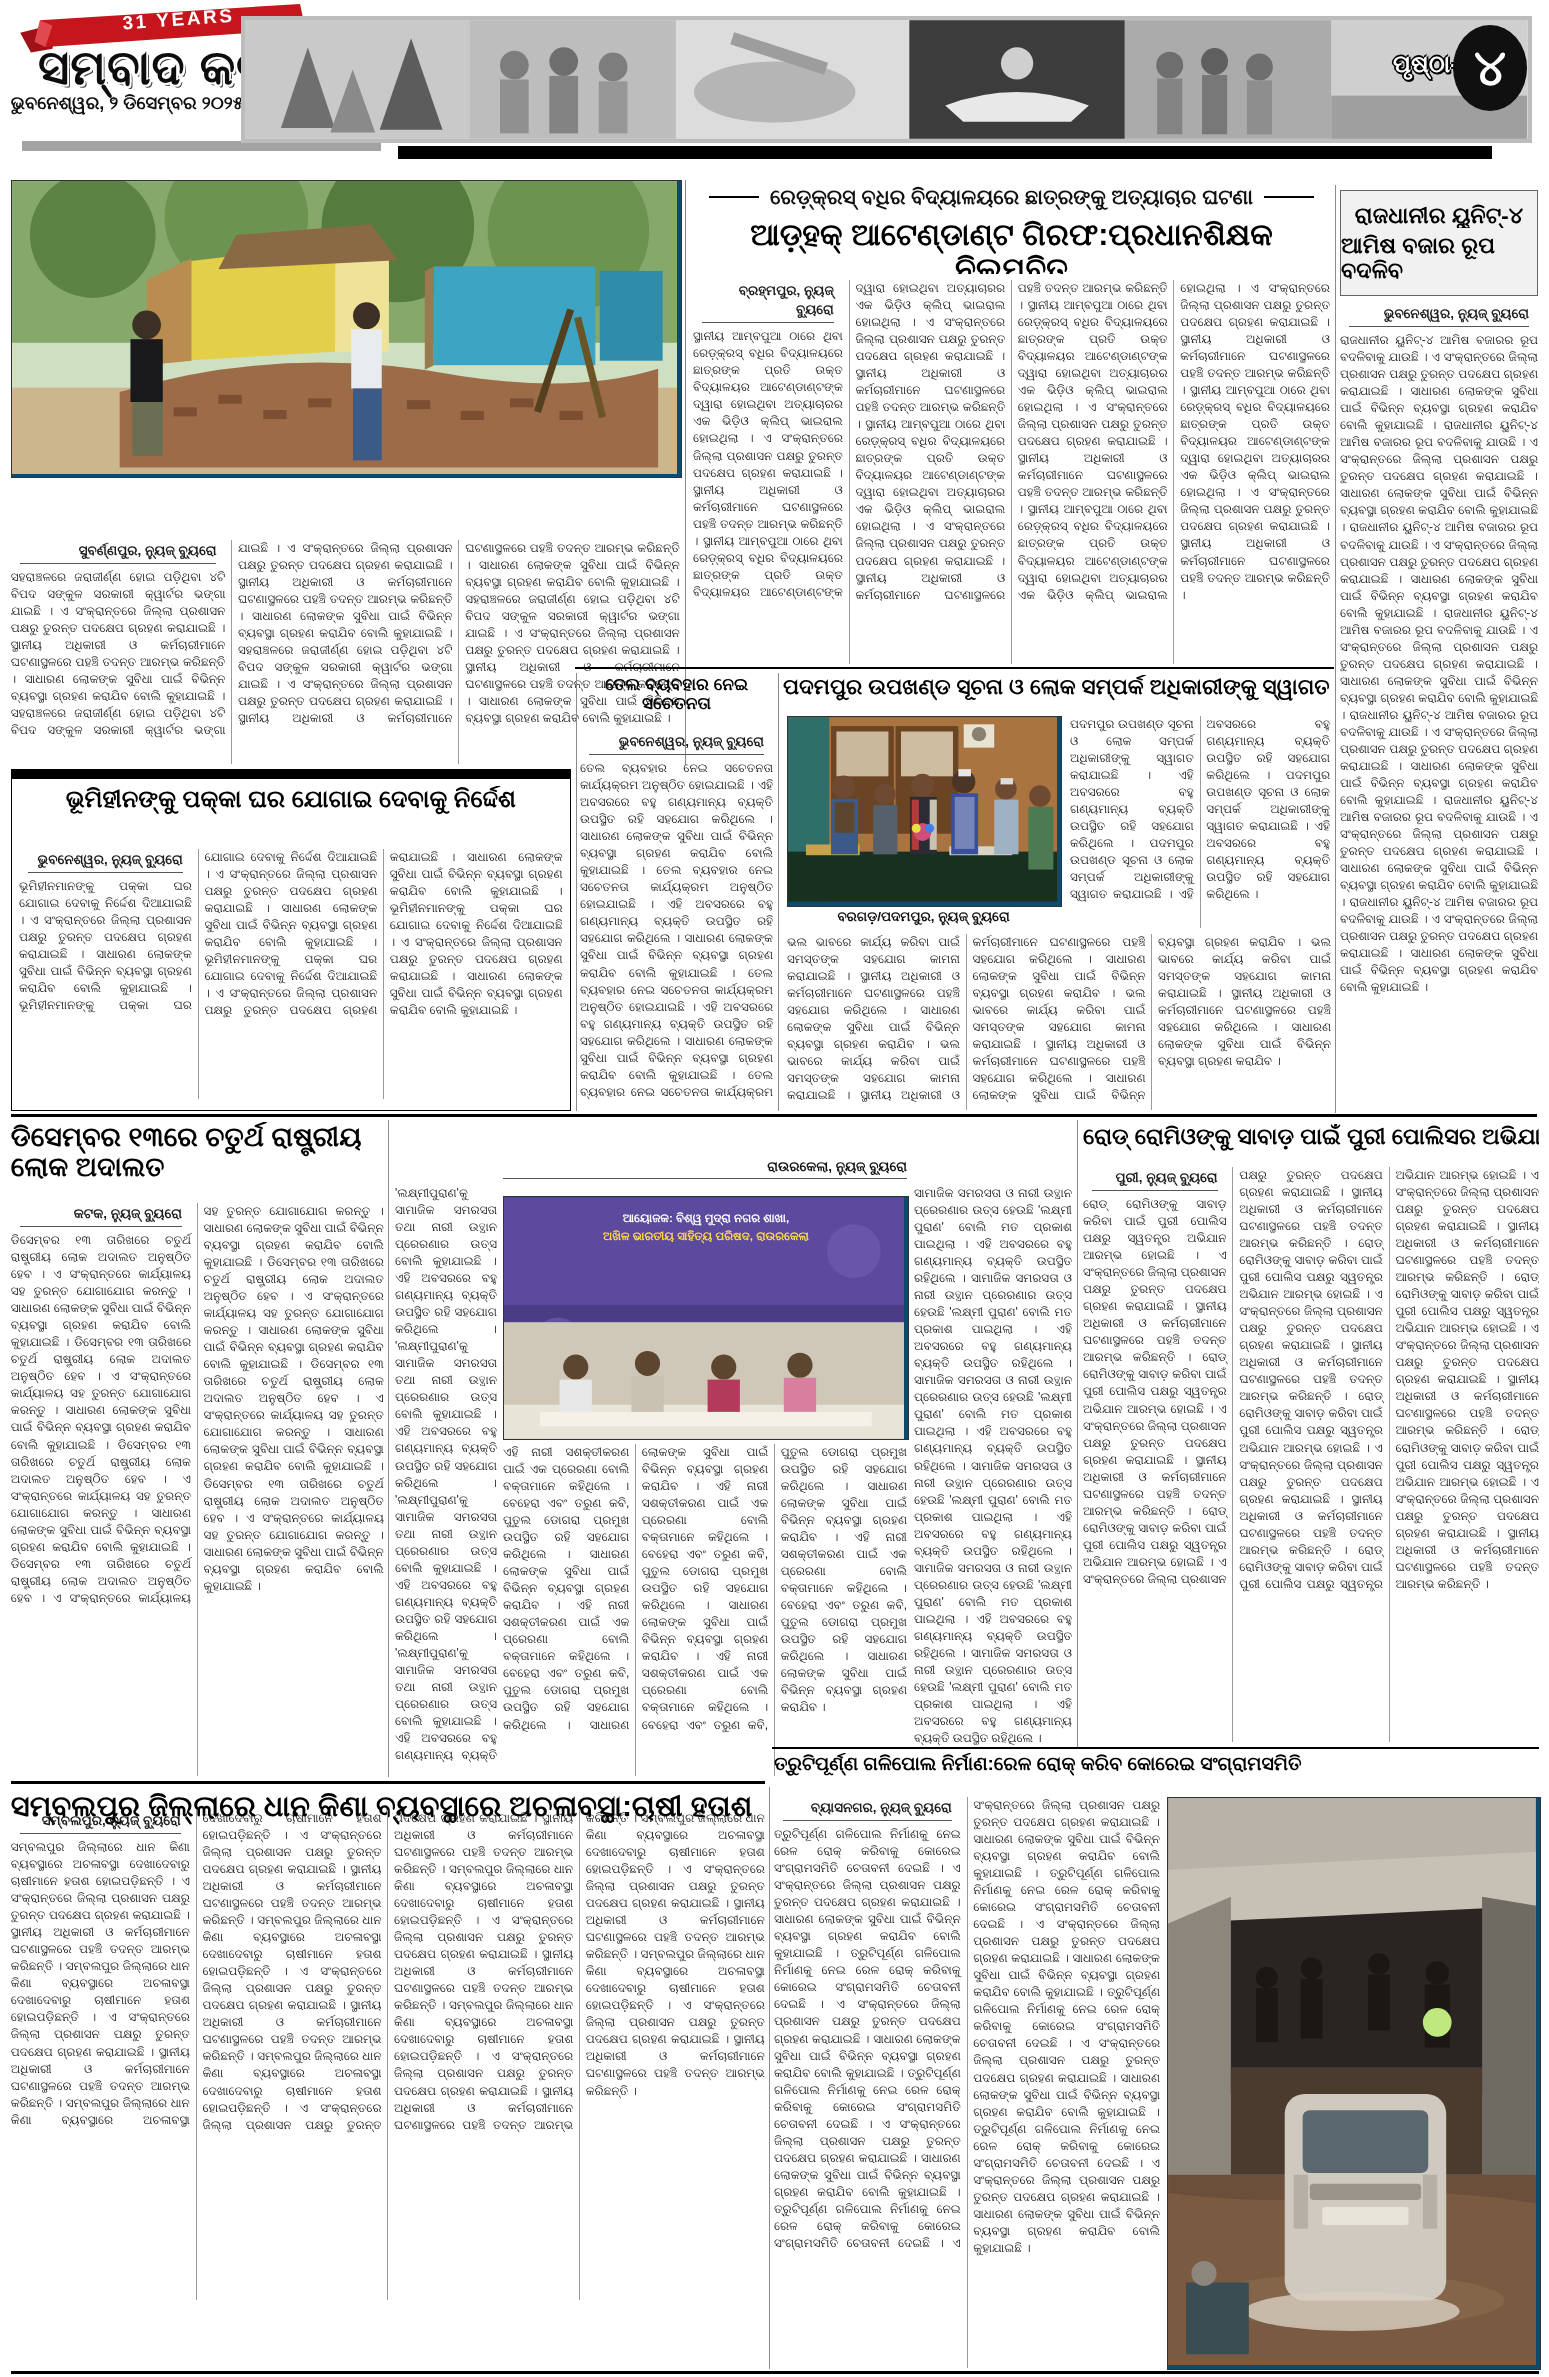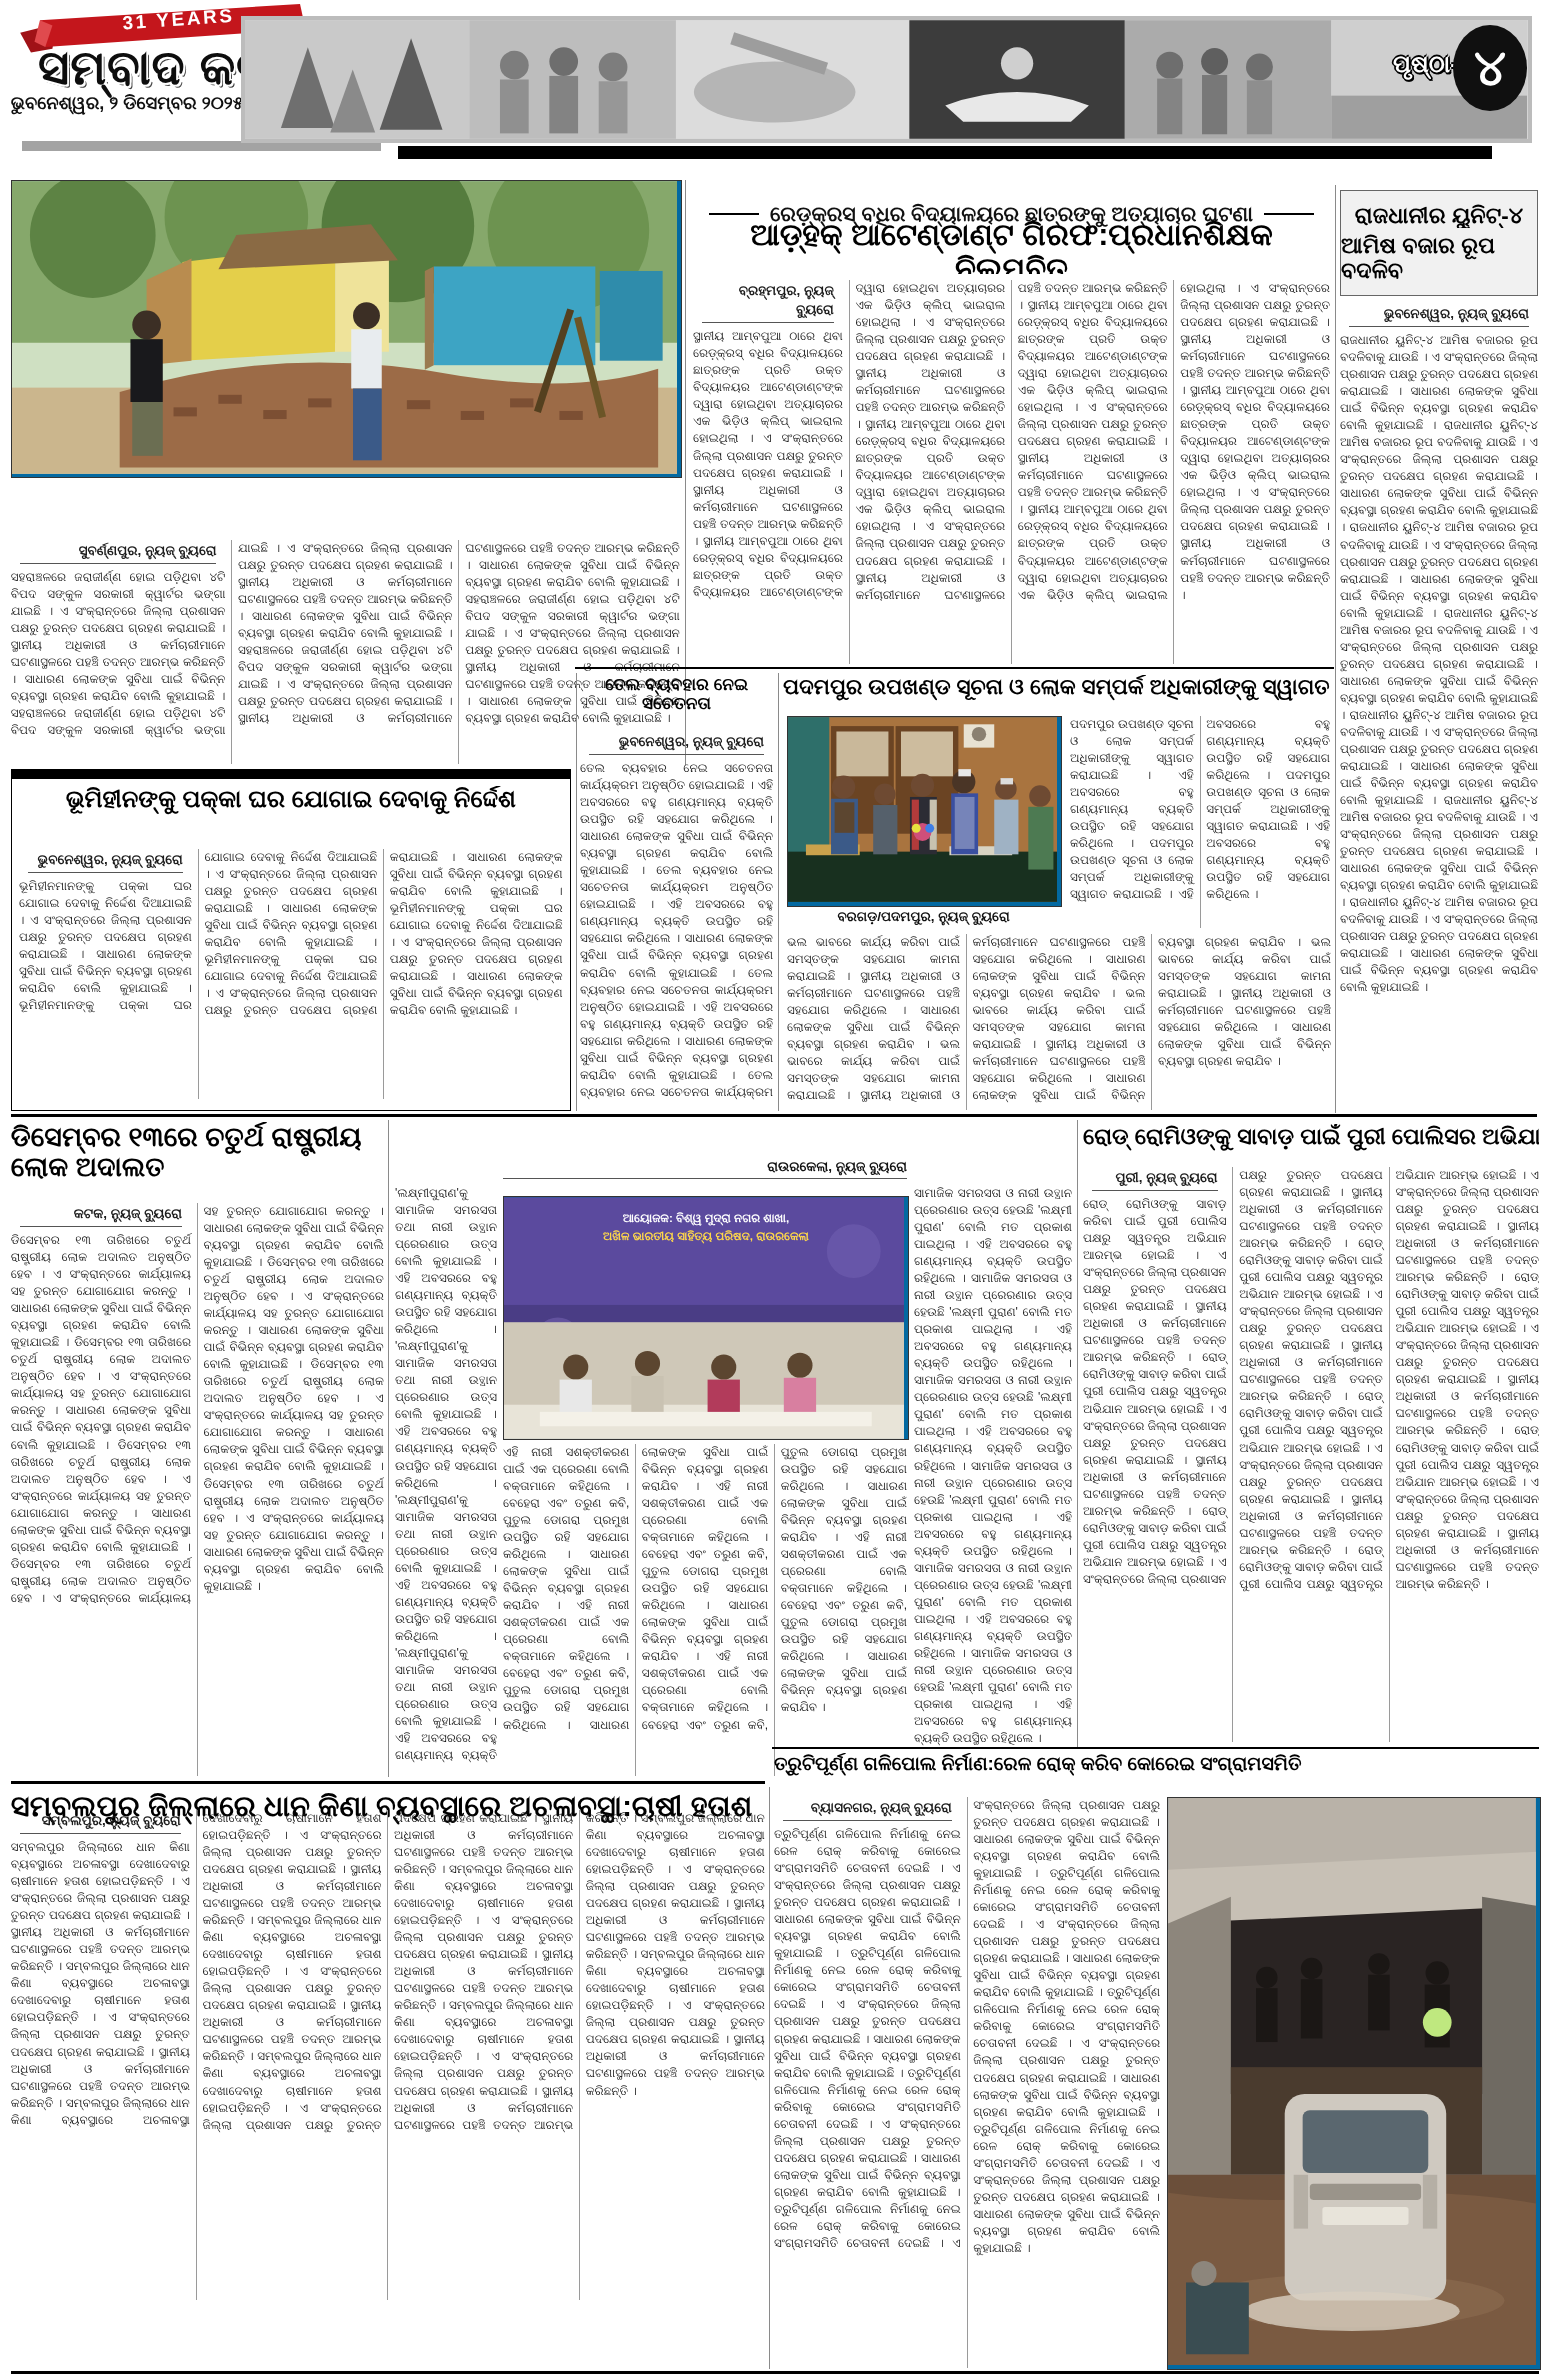--- a/index.html
+++ b/index.html
@@ -8,21 +8,21 @@
   .abs{position:absolute;}
   .headline{font-weight:bold;color:#000;line-height:1.12;overflow:hidden;}
   .center{text-align:center;}
   .byline{font-weight:bold;text-align:right;font-size:13.5px;padding:0.9px 0 2.7px;
           border-bottom:0.9px solid #555;margin:0 9px 5.4px;}
   .body-cols{font-size:12px;line-height:1.42;text-align:justify;overflow:hidden;
              column-gap:12.6px;column-rule:0.9px solid #9a9a9a;color:#1c1c1c;}
   .vrule{position:absolute;width:0.9px;background:#8a8a8a;}
   .hrule{position:absolute;background:#000;}
   .graybar{position:absolute;background:#a3a3a3;}
-  .photo-frame{border:1.8px solid #333;background:#0369a1;}
+  .photo-frame{border:1.8px solid #333;background:#0c4a6e;}
   .kicker-wrap{display:flex;align-items:center;justify-content:center;gap:10.8px;}
   .kicker-rule{height:2.7px;background:#000;flex:0 0 50px;}
   .kicker-text{font-weight:bold;font-size:20.7px;white-space:nowrap;}
   .boxed-head{border:1.8px solid #666;background:#f1f1f1;display:flex;flex-direction:column;
               align-items:center;justify-content:center;gap:5.4px;}
   .masthead-logo{font-weight:bold;font-size:48px;color:#0d0d0d;letter-spacing:0.9px;
       text-shadow:-1.8px -1.8px 0 #fff,1.8px -1.8px 0 #fff,-1.8px 1.8px 0 #fff,1.8px 1.8px 0 #fff,2.7px 2.7px 0 #444;}
   .dateline{font-weight:bold;font-size:18px;color:#101010;}
   .page-badge-label{font-weight:bold;font-size:24px;color:#fff;
       text-shadow:-1.8px 0 #000,1.8px 0 #000,0 -1.8px #000,0 1.8px #000,1.8px 1.8px #000;}
@@ -123,21 +123,21 @@
       <rect x="378" y="165" width="34" height="66" fill="#e8ecef"></rect>
       <rect x="380" y="231" width="32" height="80" fill="#3b5a88"></rect>
     </svg>
   </div>
   <div class="abs body-cols" style="left:10.8px;top:540px;width:669px;height:224px;column-count:3;">
     <div class="byline">ସୁବର୍ଣ୍ଣପୁର, ନ୍ୟୁଜ୍ ବ୍ୟୁରୋ</div>
     <span>ସହରାଞ୍ଚଳରେ ଜରାଜୀର୍ଣ୍ଣ ହୋଇ ପଡ଼ିଥିବା ୪ଟି ବିପଦ ସଙ୍କୁଳ ସରକାରୀ କ୍ୱାର୍ଟର ଭଙ୍ଗା ଯାଇଛି । ଏ ସଂକ୍ରାନ୍ତରେ ଜିଲ୍ଲା ପ୍ରଶାସନ ପକ୍ଷରୁ ତୁରନ୍ତ ପଦକ୍ଷେପ ଗ୍ରହଣ କରାଯାଇଛି । ସ୍ଥାନୀୟ ଅଧିକାରୀ ଓ କର୍ମଚାରୀମାନେ ଘଟଣାସ୍ଥଳରେ ପହଞ୍ଚି ତଦନ୍ତ ଆରମ୍ଭ କରିଛନ୍ତି । ସାଧାରଣ ଲୋକଙ୍କ ସୁବିଧା ପାଇଁ ବିଭିନ୍ନ ବ୍ୟବସ୍ଥା ଗ୍ରହଣ କରାଯିବ ବୋଲି କୁହାଯାଇଛି । ସହରାଞ୍ଚଳରେ ଜରାଜୀର୍ଣ୍ଣ ହୋଇ ପଡ଼ିଥିବା ୪ଟି ବିପଦ ସଙ୍କୁଳ ସରକାରୀ କ୍ୱାର୍ଟର ଭଙ୍ଗା ଯାଇଛି । ଏ ସଂକ୍ରାନ୍ତରେ ଜିଲ୍ଲା ପ୍ରଶାସନ ପକ୍ଷରୁ ତୁରନ୍ତ ପଦକ୍ଷେପ ଗ୍ରହଣ କରାଯାଇଛି । ସ୍ଥାନୀୟ ଅଧିକାରୀ ଓ କର୍ମଚାରୀମାନେ ଘଟଣାସ୍ଥଳରେ ପହଞ୍ଚି ତଦନ୍ତ ଆରମ୍ଭ କରିଛନ୍ତି । ସାଧାରଣ ଲୋକଙ୍କ ସୁବିଧା ପାଇଁ ବିଭିନ୍ନ ବ୍ୟବସ୍ଥା ଗ୍ରହଣ କରାଯିବ ବୋଲି କୁହାଯାଇଛି । ସହରାଞ୍ଚଳରେ ଜରାଜୀର୍ଣ୍ଣ ହୋଇ ପଡ଼ିଥିବା ୪ଟି ବିପଦ ସଙ୍କୁଳ ସରକାରୀ କ୍ୱାର୍ଟର ଭଙ୍ଗା ଯାଇଛି । ଏ ସଂକ୍ରାନ୍ତରେ ଜିଲ୍ଲା ପ୍ରଶାସନ ପକ୍ଷରୁ ତୁରନ୍ତ ପଦକ୍ଷେପ ଗ୍ରହଣ କରାଯାଇଛି । ସ୍ଥାନୀୟ ଅଧିକାରୀ ଓ କର୍ମଚାରୀମାନେ ଘଟଣାସ୍ଥଳରେ ପହଞ୍ଚି ତଦନ୍ତ ଆରମ୍ଭ କରିଛନ୍ତି । ସାଧାରଣ ଲୋକଙ୍କ ସୁବିଧା ପାଇଁ ବିଭିନ୍ନ ବ୍ୟବସ୍ଥା ଗ୍ରହଣ କରାଯିବ ବୋଲି କୁହାଯାଇଛି । ସହରାଞ୍ଚଳରେ ଜରାଜୀର୍ଣ୍ଣ ହୋଇ ପଡ଼ିଥିବା ୪ଟି ବିପଦ ସଙ୍କୁଳ ସରକାରୀ କ୍ୱାର୍ଟର ଭଙ୍ଗା ଯାଇଛି । ଏ ସଂକ୍ରାନ୍ତରେ ଜିଲ୍ଲା ପ୍ରଶାସନ ପକ୍ଷରୁ ତୁରନ୍ତ ପଦକ୍ଷେପ ଗ୍ରହଣ କରାଯାଇଛି । ସ୍ଥାନୀୟ ଅଧିକାରୀ ଓ କର୍ମଚାରୀମାନେ ଘଟଣାସ୍ଥଳରେ ପହଞ୍ଚି ତଦନ୍ତ ଆରମ୍ଭ କରିଛନ୍ତି । ସାଧାରଣ ଲୋକଙ୍କ ସୁବିଧା ପାଇଁ ବିଭିନ୍ନ ବ୍ୟବସ୍ଥା ଗ୍ରହଣ କରାଯିବ ବୋଲି କୁହାଯାଇଛି ।</span>
   </div>
   <div class="vrule" style="left:685px;top:180px;height:585px;"></div>
 
-  <div class="abs kicker-wrap" style="left:693px;top:202px;width:637px;">
+  <div class="abs kicker-wrap" style="left:693px;top:185px;width:637px;">
     <div class="kicker-rule"></div>
     <div class="kicker-text">ରେଡ଼୍‌କ୍ରସ୍ ବଧିର ବିଦ୍ୟାଳୟରେ ଛାତ୍ରଙ୍କୁ ଅତ୍ୟାଚାର ଘଟଣା</div>
     <div class="kicker-rule"></div>
   </div>
   <div class="abs headline center" style="left:693px;top:217px;width:637px;height:57px;font-size:30.5px;">ଆଡ଼୍‌ହକ୍ ଆଟେଣ୍ଡାଣ୍ଟ ଗିରଫ:ପ୍ରଧାନଶିକ୍ଷକ ନିଲମ୍ବିତ</div>
   <div class="abs body-cols" style="left:693px;top:280px;width:637px;height:384px;column-count:4;">
     <div class="byline">ବ୍ରହ୍ମପୁର, ନ୍ୟୁଜ୍ ବ୍ୟୁରୋ</div>
     <span>ସ୍ଥାନୀୟ ଆମ୍ବପୁଆ ଠାରେ ଥିବା ରେଡ଼୍‌କ୍ରସ୍ ବଧିର ବିଦ୍ୟାଳୟରେ ଛାତ୍ରଙ୍କ ପ୍ରତି ଉକ୍ତ ବିଦ୍ୟାଳୟର ଆଟେଣ୍ଡାଣ୍ଟଙ୍କ ଦ୍ୱାରା ହୋଇଥିବା ଅତ୍ୟାଚାରର ଏକ ଭିଡ଼ିଓ କ୍ଲିପ୍ ଭାଇରାଲ ହୋଇଥିଲା । ଏ ସଂକ୍ରାନ୍ତରେ ଜିଲ୍ଲା ପ୍ରଶାସନ ପକ୍ଷରୁ ତୁରନ୍ତ ପଦକ୍ଷେପ ଗ୍ରହଣ କରାଯାଇଛି । ସ୍ଥାନୀୟ ଅଧିକାରୀ ଓ କର୍ମଚାରୀମାନେ ଘଟଣାସ୍ଥଳରେ ପହଞ୍ଚି ତଦନ୍ତ ଆରମ୍ଭ କରିଛନ୍ତି । ସ୍ଥାନୀୟ ଆମ୍ବପୁଆ ଠାରେ ଥିବା ରେଡ଼୍‌କ୍ରସ୍ ବଧିର ବିଦ୍ୟାଳୟରେ ଛାତ୍ରଙ୍କ ପ୍ରତି ଉକ୍ତ ବିଦ୍ୟାଳୟର ଆଟେଣ୍ଡାଣ୍ଟଙ୍କ ଦ୍ୱାରା ହୋଇଥିବା ଅତ୍ୟାଚାରର ଏକ ଭିଡ଼ିଓ କ୍ଲିପ୍ ଭାଇରାଲ ହୋଇଥିଲା । ଏ ସଂକ୍ରାନ୍ତରେ ଜିଲ୍ଲା ପ୍ରଶାସନ ପକ୍ଷରୁ ତୁରନ୍ତ ପଦକ୍ଷେପ ଗ୍ରହଣ କରାଯାଇଛି । ସ୍ଥାନୀୟ ଅଧିକାରୀ ଓ କର୍ମଚାରୀମାନେ ଘଟଣାସ୍ଥଳରେ ପହଞ୍ଚି ତଦନ୍ତ ଆରମ୍ଭ କରିଛନ୍ତି । ସ୍ଥାନୀୟ ଆମ୍ବପୁଆ ଠାରେ ଥିବା ରେଡ଼୍‌କ୍ରସ୍ ବଧିର ବିଦ୍ୟାଳୟରେ ଛାତ୍ରଙ୍କ ପ୍ରତି ଉକ୍ତ ବିଦ୍ୟାଳୟର ଆଟେଣ୍ଡାଣ୍ଟଙ୍କ ଦ୍ୱାରା ହୋଇଥିବା ଅତ୍ୟାଚାରର ଏକ ଭିଡ଼ିଓ କ୍ଲିପ୍ ଭାଇରାଲ ହୋଇଥିଲା । ଏ ସଂକ୍ରାନ୍ତରେ ଜିଲ୍ଲା ପ୍ରଶାସନ ପକ୍ଷରୁ ତୁରନ୍ତ ପଦକ୍ଷେପ ଗ୍ରହଣ କରାଯାଇଛି । ସ୍ଥାନୀୟ ଅଧିକାରୀ ଓ କର୍ମଚାରୀମାନେ ଘଟଣାସ୍ଥଳରେ ପହଞ୍ଚି ତଦନ୍ତ ଆରମ୍ଭ କରିଛନ୍ତି । ସ୍ଥାନୀୟ ଆମ୍ବପୁଆ ଠାରେ ଥିବା ରେଡ଼୍‌କ୍ରସ୍ ବଧିର ବିଦ୍ୟାଳୟରେ ଛାତ୍ରଙ୍କ ପ୍ରତି ଉକ୍ତ ବିଦ୍ୟାଳୟର ଆଟେଣ୍ଡାଣ୍ଟଙ୍କ ଦ୍ୱାରା ହୋଇଥିବା ଅତ୍ୟାଚାରର ଏକ ଭିଡ଼ିଓ କ୍ଲିପ୍ ଭାଇରାଲ ହୋଇଥିଲା । ଏ ସଂକ୍ରାନ୍ତରେ ଜିଲ୍ଲା ପ୍ରଶାସନ ପକ୍ଷରୁ ତୁରନ୍ତ ପଦକ୍ଷେପ ଗ୍ରହଣ କରାଯାଇଛି । ସ୍ଥାନୀୟ ଅଧିକାରୀ ଓ କର୍ମଚାରୀମାନେ ଘଟଣାସ୍ଥଳରେ ପହଞ୍ଚି ତଦନ୍ତ ଆରମ୍ଭ କରିଛନ୍ତି । ସ୍ଥାନୀୟ ଆମ୍ବପୁଆ ଠାରେ ଥିବା ରେଡ଼୍‌କ୍ରସ୍ ବଧିର ବିଦ୍ୟାଳୟରେ ଛାତ୍ରଙ୍କ ପ୍ରତି ଉକ୍ତ ବିଦ୍ୟାଳୟର ଆଟେଣ୍ଡାଣ୍ଟଙ୍କ ଦ୍ୱାରା ହୋଇଥିବା ଅତ୍ୟାଚାରର ଏକ ଭିଡ଼ିଓ କ୍ଲିପ୍ ଭାଇରାଲ ହୋଇଥିଲା । ଏ ସଂକ୍ରାନ୍ତରେ ଜିଲ୍ଲା ପ୍ରଶାସନ ପକ୍ଷରୁ ତୁରନ୍ତ ପଦକ୍ଷେପ ଗ୍ରହଣ କରାଯାଇଛି । ସ୍ଥାନୀୟ ଅଧିକାରୀ ଓ କର୍ମଚାରୀମାନେ ଘଟଣାସ୍ଥଳରେ ପହଞ୍ଚି ତଦନ୍ତ ଆରମ୍ଭ କରିଛନ୍ତି । ସ୍ଥାନୀୟ ଆମ୍ବପୁଆ ଠାରେ ଥିବା ରେଡ଼୍‌କ୍ରସ୍ ବଧିର ବିଦ୍ୟାଳୟରେ ଛାତ୍ରଙ୍କ ପ୍ରତି ଉକ୍ତ ବିଦ୍ୟାଳୟର ଆଟେଣ୍ଡାଣ୍ଟଙ୍କ ଦ୍ୱାରା ହୋଇଥିବା ଅତ୍ୟାଚାରର ଏକ ଭିଡ଼ିଓ କ୍ଲିପ୍ ଭାଇରାଲ ହୋଇଥିଲା । ଏ ସଂକ୍ରାନ୍ତରେ ଜିଲ୍ଲା ପ୍ରଶାସନ ପକ୍ଷରୁ ତୁରନ୍ତ ପଦକ୍ଷେପ ଗ୍ରହଣ କରାଯାଇଛି । ସ୍ଥାନୀୟ ଅଧିକାରୀ ଓ କର୍ମଚାରୀମାନେ ଘଟଣାସ୍ଥଳରେ ପହଞ୍ଚି ତଦନ୍ତ ଆରମ୍ଭ କରିଛନ୍ତି ।</span>
   </div>
   <div class="hrule" style="left:575px;top:667px;width:759px;height:1.8px;"></div>

